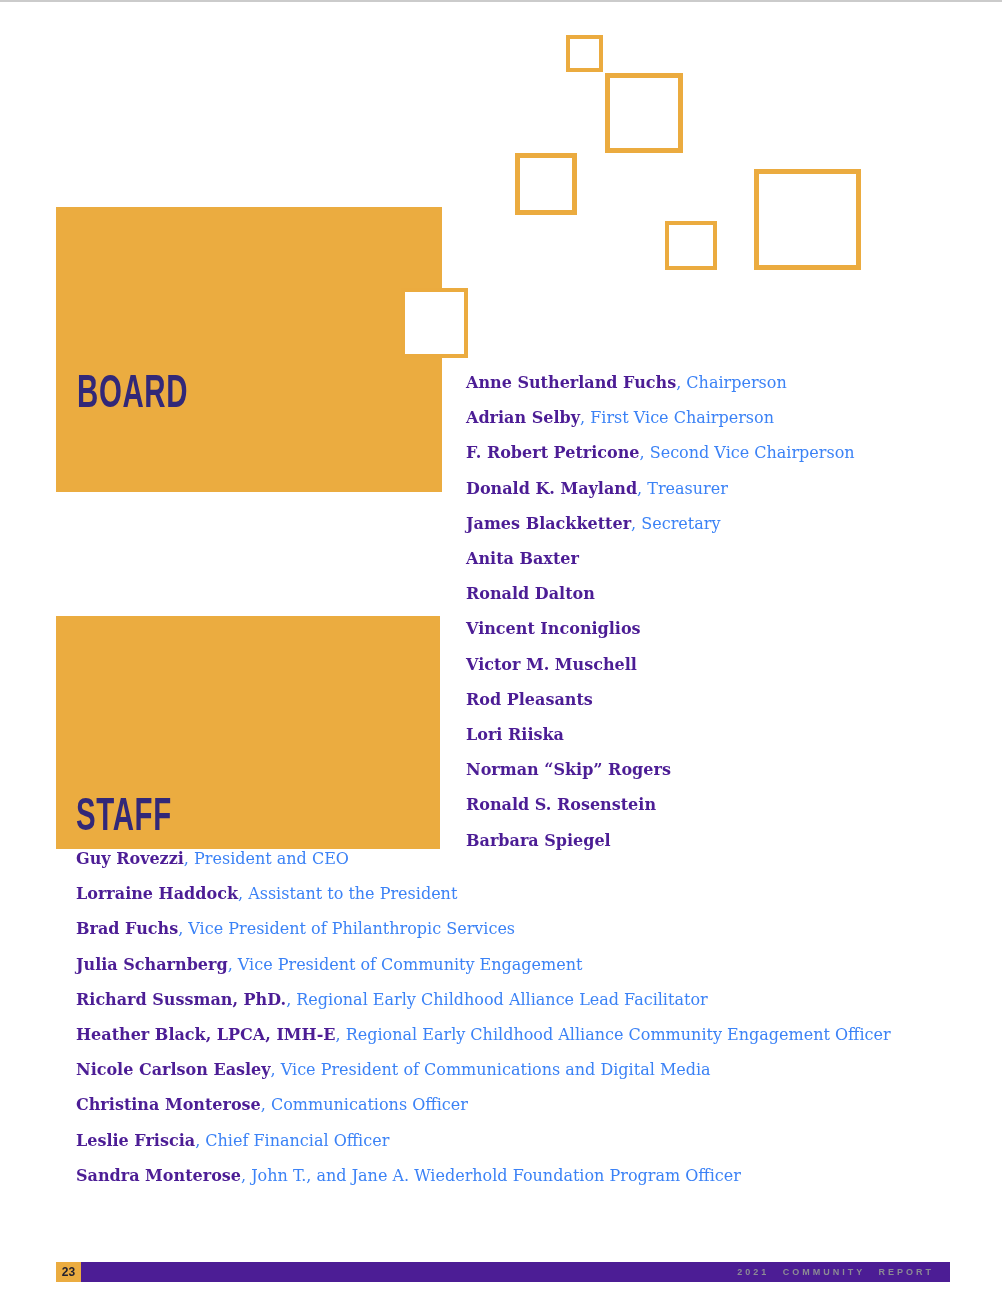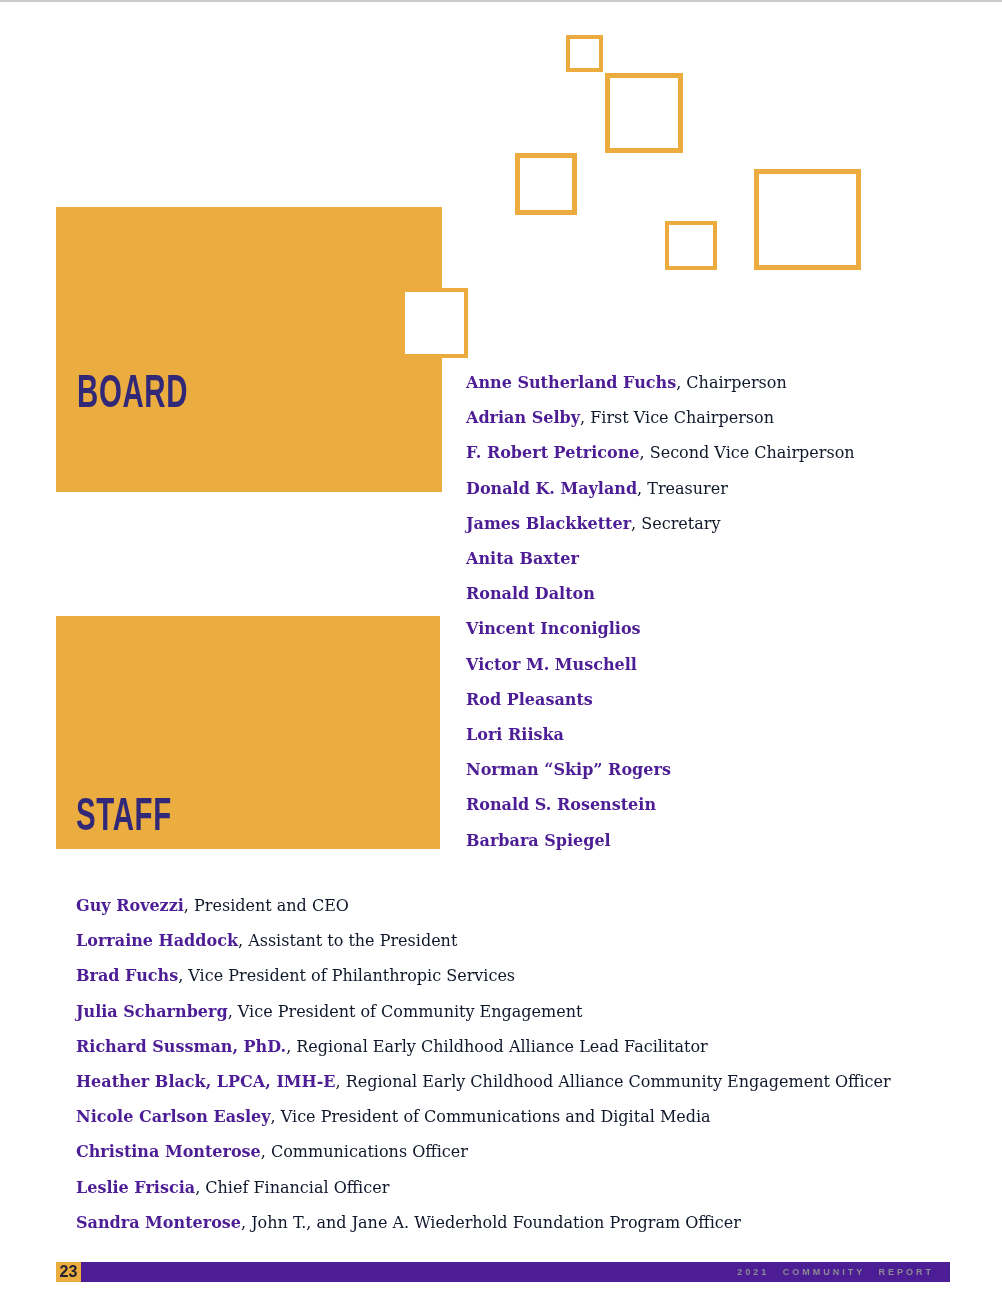--- a/index.html
+++ b/index.html
@@ -30,30 +30,30 @@
     position:absolute;z-index:3;color:#322878;
     font-family:"Liberation Sans", sans-serif;font-weight:700;font-size:46px;line-height:1;
     letter-spacing:1px;transform:scaleX(0.64);transform-origin:0 0;white-space:nowrap;
   }
   .board-heading{left:77px;top:368px;}
   .staff-heading{left:76px;top:791px;}
 
   
   .list{position:absolute;z-index:3;}
   .board-list{left:466px;top:365px;width:540px;}
-  .staff-list{left:76px;top:888px;width:920px;}
+  .staff-list{left:76px;top:841px;width:920px;}
   .row{line-height:35.2px;font-size:16px;white-space:nowrap;}
   .row .name{font-weight:700;color:#4c1d95;}
-  .row .role{font-weight:400;color:#0f172a;margin-top:40px;}
+  .row .role{font-weight:400;color:#3b82f6;margin-top:40px;}
 
   
   .footer{position:absolute;left:56px;top:1262px;width:894px;height:20px;display:flex;z-index:3;}
   .page-num{
     width:25px;height:20px;background:#EBAC40;color:#23212f;
-    font-family:"Liberation Sans", sans-serif;font-weight:700;font-size:16px;
+    font-family:"Liberation Sans", sans-serif;font-weight:700;font-size:12px;
     display:flex;align-items:center;justify-content:center;
   }
   .footer-bar{
     flex:1;background:#4c1d95;display:flex;align-items:center;justify-content:flex-end;
     padding-right:16px;box-sizing:border-box;
   }
   .footer-bar span{
     font-family:"Liberation Sans", sans-serif;font-weight:700;font-size:9px;
     letter-spacing:3px;word-spacing:8px;color:#8c8c94;white-space:nowrap;
   }

